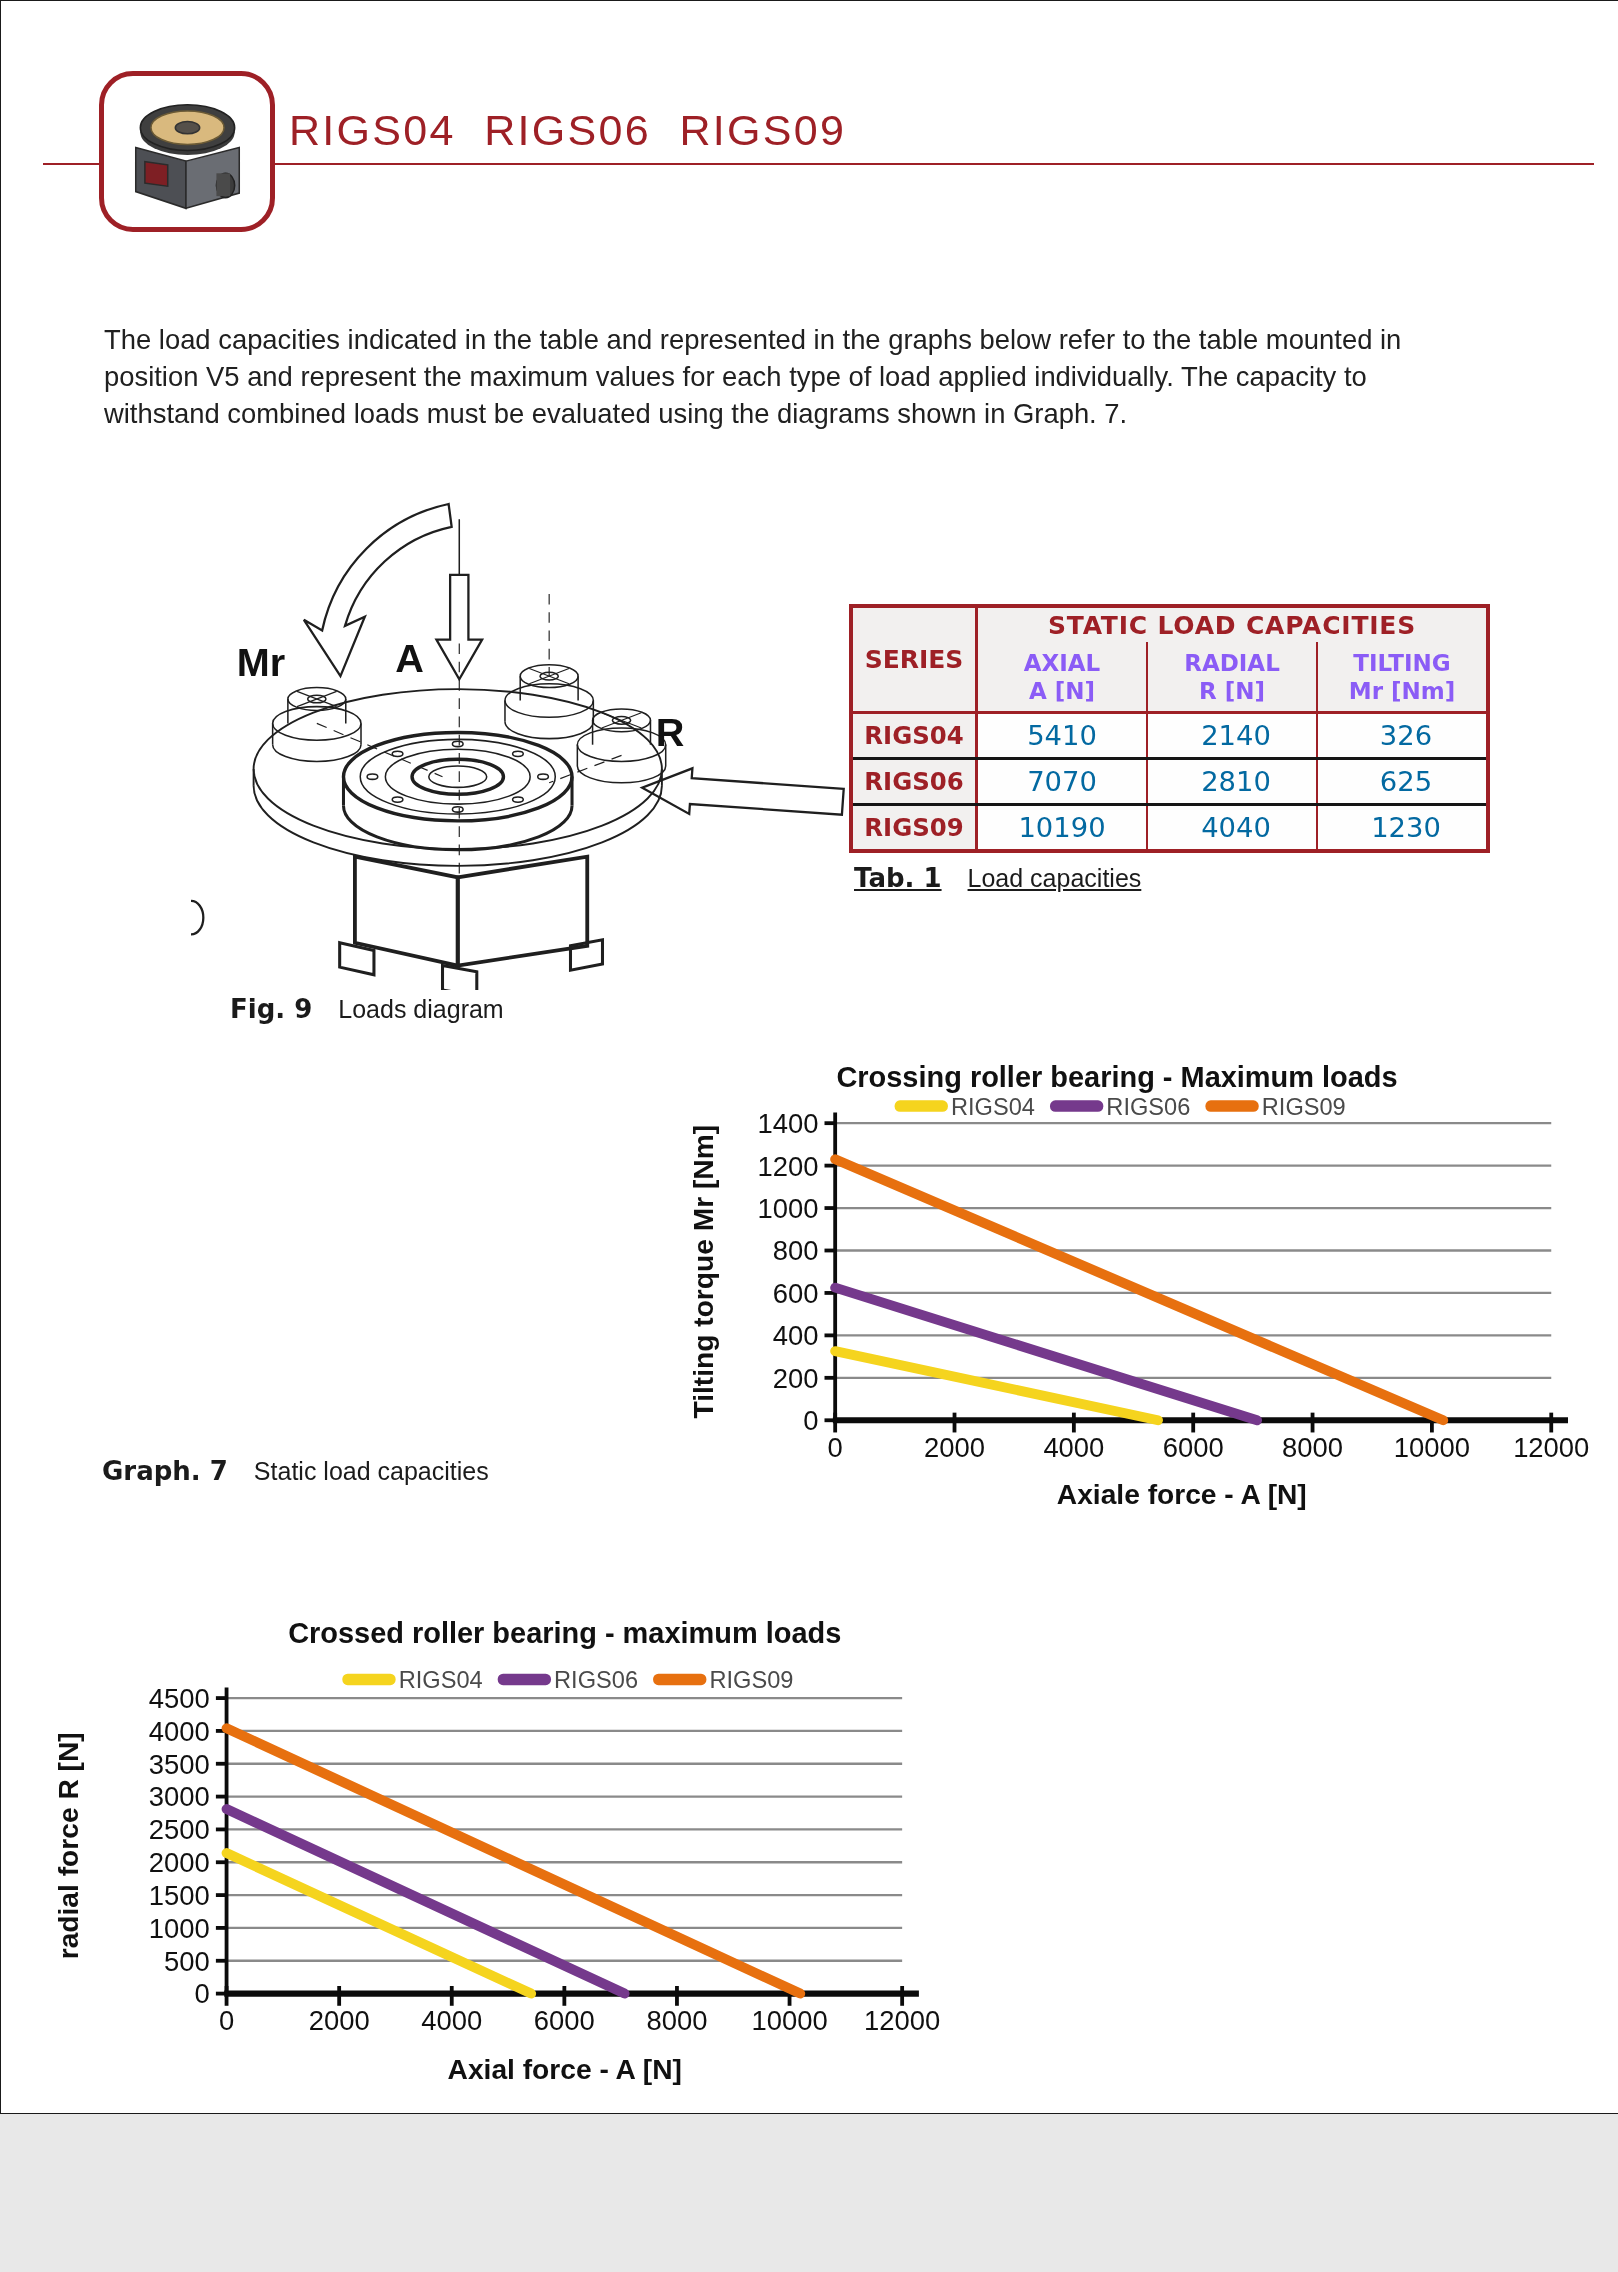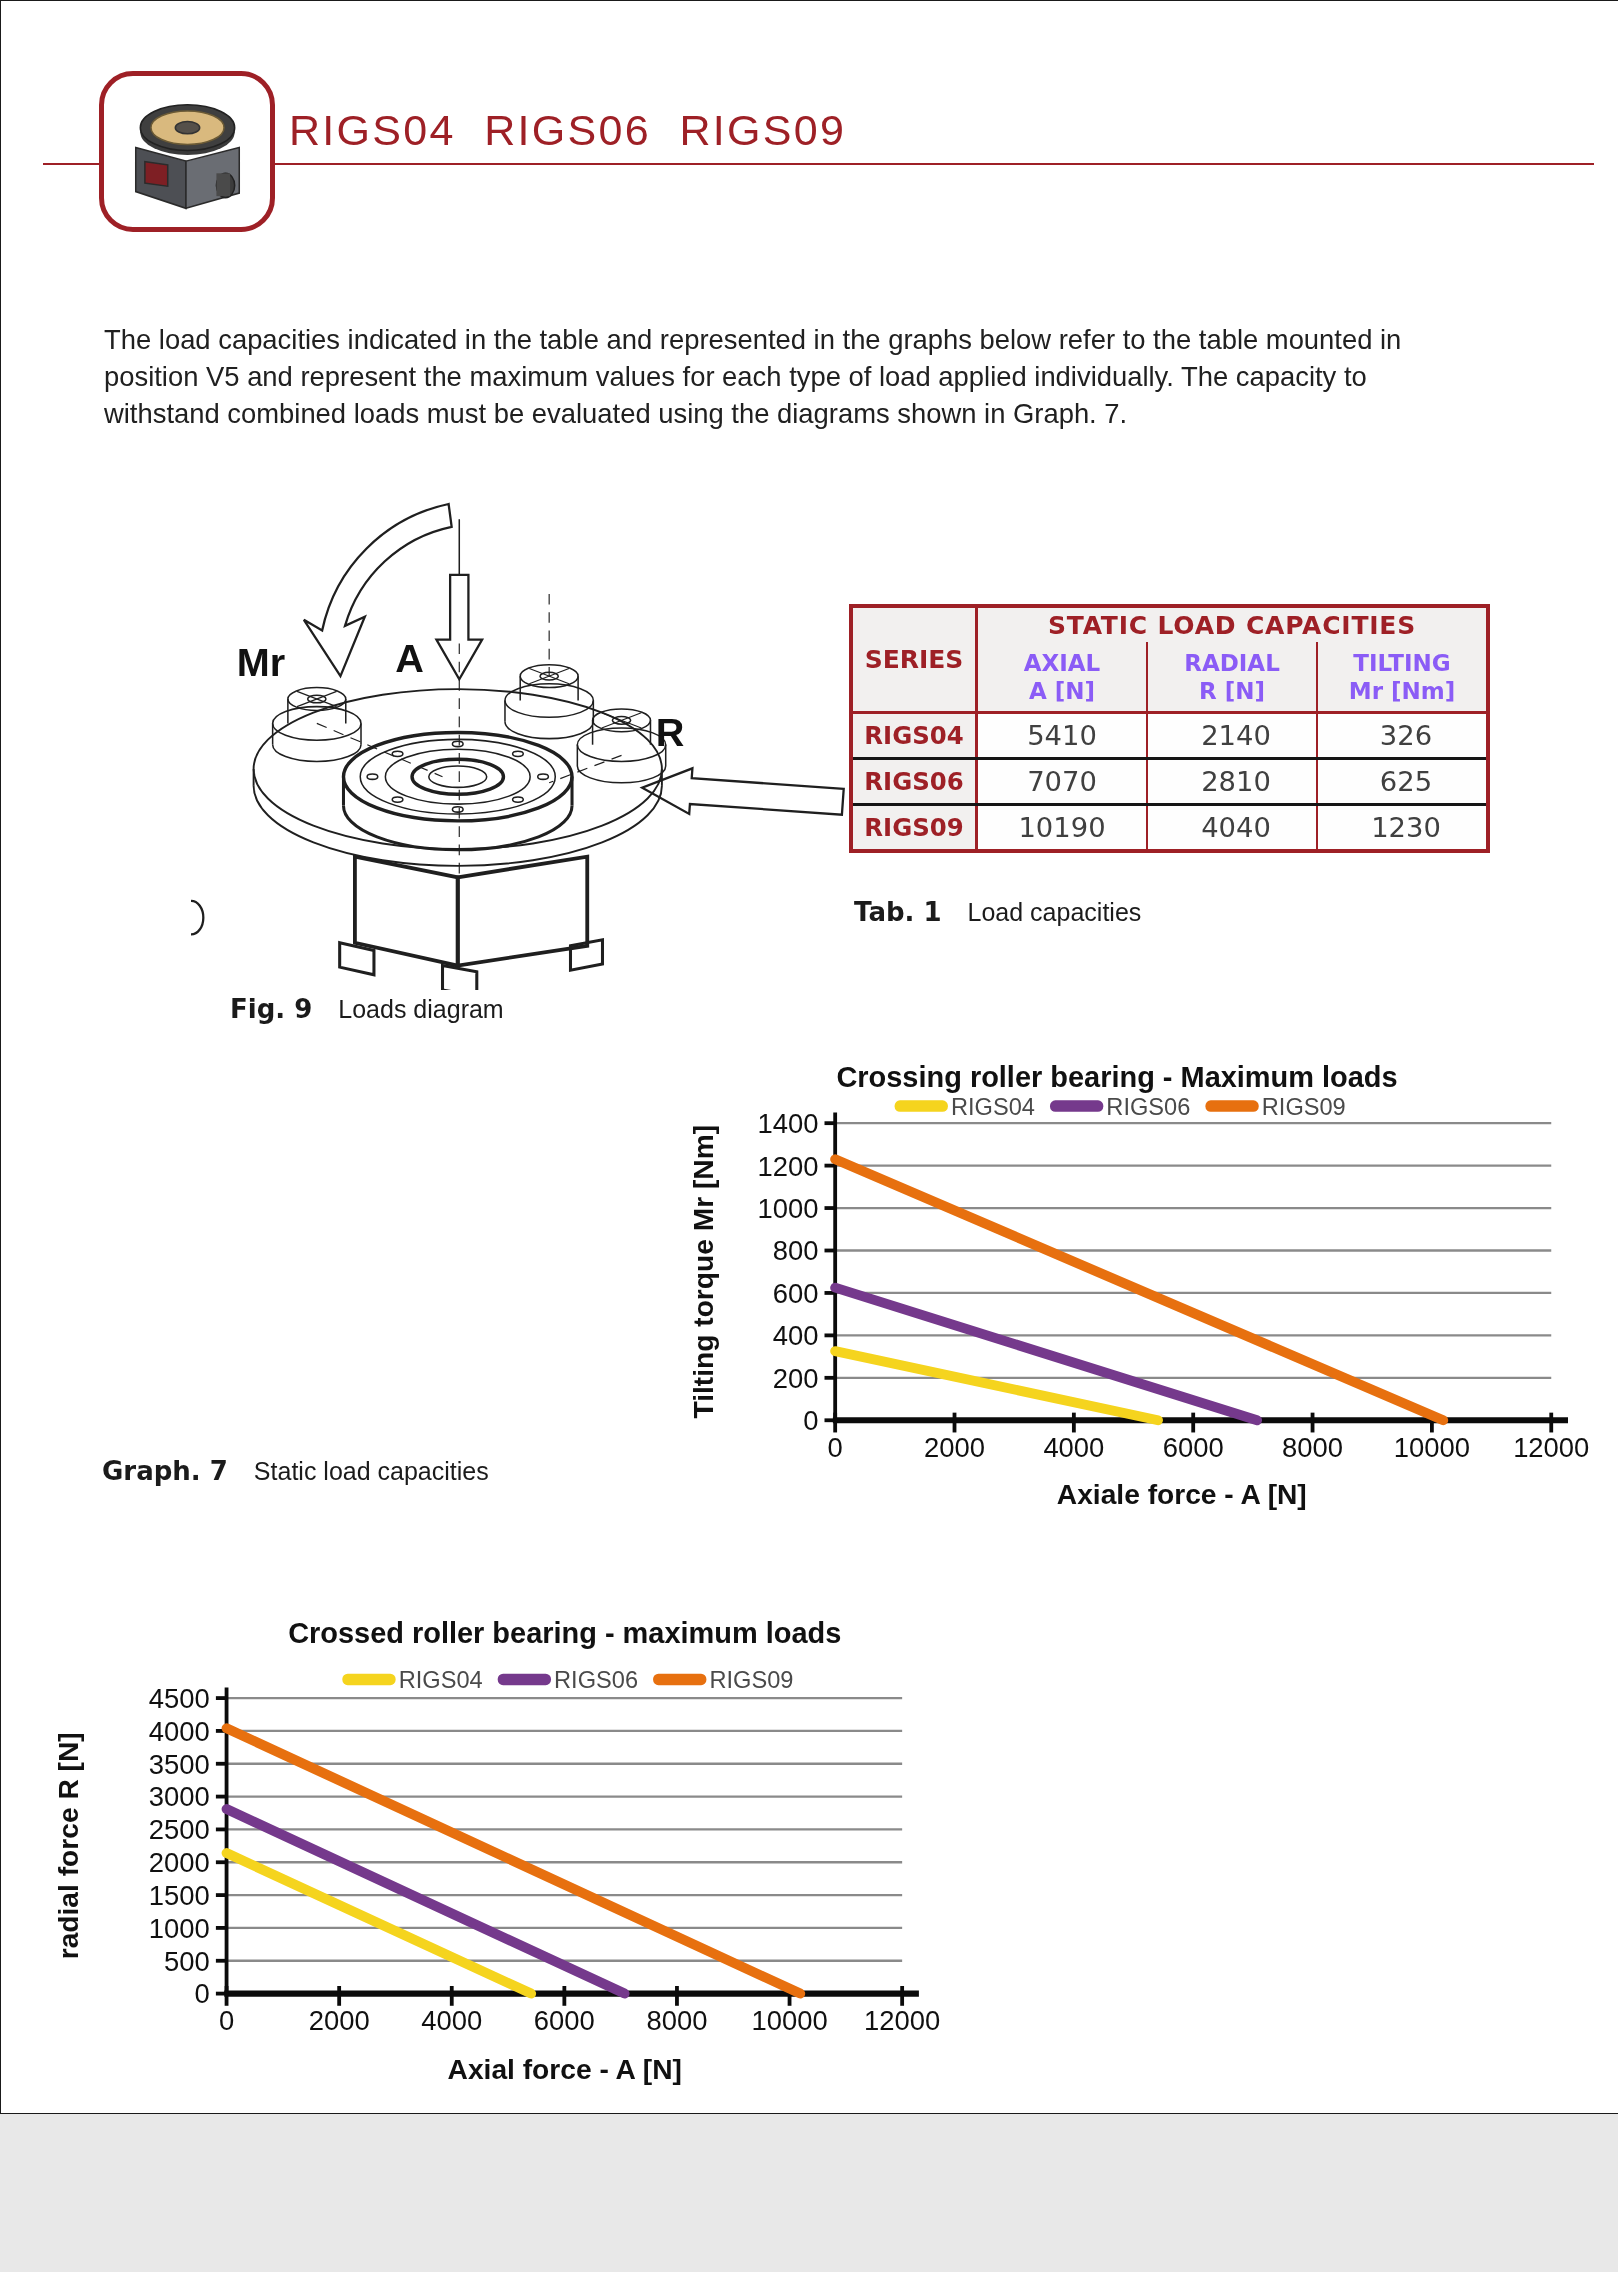--- a/index.html
+++ b/index.html
@@ -30,24 +30,24 @@
   table.loads th,table.loads td{padding:0;text-align:center;vertical-align:middle;}
   .series-h{width:122px;font-size:25px;font-weight:bold;color:#9E2026;background:#F2F0EF;
             border-right:3.8px solid #9E2026;border-bottom:3.8px solid #9E2026;}
   .title-h{height:34px;background:#F2F0EF;color:#9E2026;font-size:25px;font-weight:bold;
            letter-spacing:0.8px;}
   .col-h{width:168px;height:69px;background:#F2F0EF;color:#8b5cf6;font-size:23px;
          font-weight:bold;border-bottom:3.8px solid #9E2026;line-height:28px;}
   .col-h + .col-h{border-left:2.3px solid #9E2026;}
   .row-h{height:43px;background:#F2F0EF;color:#9E2026;font-size:24.4px;font-weight:bold;
          border-right:3.8px solid #9E2026;}
-  table.loads td{font-size:27.4px;color:#404040;background:#fefefe;}
+  table.loads td{font-size:27.4px;color:#0369a1;background:#fefefe;}
   table.loads td + td{border-left:2.3px solid #9E2026;padding-left:8px;}
   tr.sep > th, tr.sep > td{border-bottom:3px solid #151515;}
-  .tab-caption{left:853px;top:896px;font-size:25px;}
+  .tab-caption{left:853px;top:862px;font-size:25px;text-decoration:underline;}
 
   
   .graph-caption{left:101px;top:1455px;font-size:25px;}
 
   
   svg text{font-family:"Liberation Sans",sans-serif;}
   .chart{position:absolute;}
 
   
   .foot-rule{left:42px;top:2162px;width:1553px;height:3.8px;background:#8E2127;}

